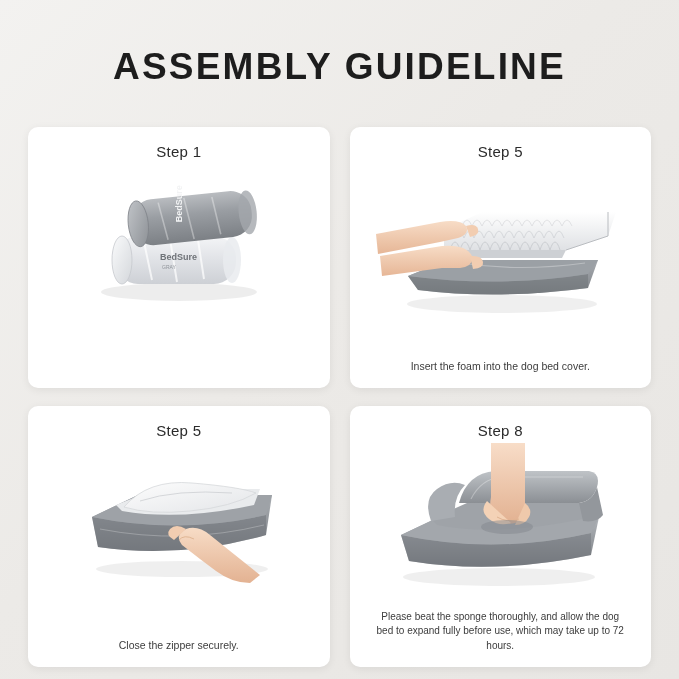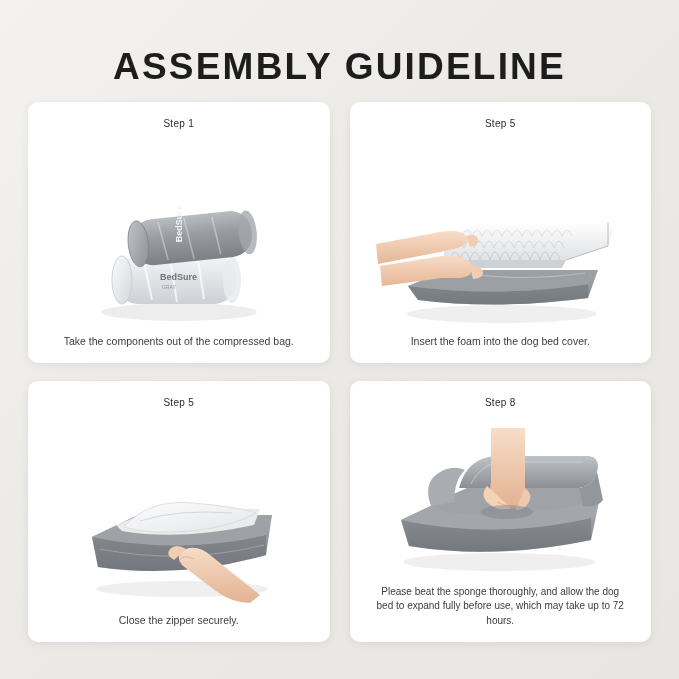--- a/index.html
+++ b/index.html
@@ -19,21 +19,21 @@
     height: 679px;
     box-sizing: border-box;
     padding: 30px 28px 22px 28px;
   }
   .title {
     text-align: center;
     font-size: 37px;
     letter-spacing: 2.2px;
     font-weight: bold;
     color: #1d1d1d;
-    margin: 16px 0 14px 0;
+    margin: 16px 0 39px 0;
     font-family: "Liberation Sans", sans-serif;
   }
   .grid {
     display: grid;
     grid-template-columns: 1fr 1fr;
     grid-template-rows: 1fr 1fr;
     gap: 18px 20px;
     width: 100%;
     height: 540px;
   }
@@ -43,31 +43,31 @@
     box-shadow: 0 2px 8px rgba(0,0,0,0.07);
     position: relative;
     display: flex;
     flex-direction: column;
     align-items: center;
     padding: 16px 14px 12px 14px;
     box-sizing: border-box;
     overflow: hidden;
   }
   .step-label {
-    font-size: 10px;
+    font-size: 15px;
     color: #2b2b2b;
     font-weight: normal;
     margin-bottom: 4px;
     letter-spacing: 0.3px;
   }
   .art {
     flex: 1 1 auto;
     width: 100%;
     display: flex;
-    align-items: flex-end;
+    align-items: flex-start;
     justify-content: center;
     position: relative;
   }
   .caption {
     font-size: 10.5px;
     color: #3c3c3c;
     text-align: center;
     line-height: 1.45;
     padding: 0 12px 2px 12px;
   }
@@ -124,21 +124,20 @@
 
           <g transform="rotate(-6 110 55)">
             <rect x="58" y="32" width="120" height="46" rx="21" fill="url(#rollGray)"></rect>
             <ellipse cx="64" cy="55" rx="10" ry="23" fill="url(#capGray)" stroke="#7f8388" stroke-width="0.8"></ellipse>
             <ellipse cx="174" cy="55" rx="9" ry="22" fill="#a4a8ad" opacity="0.8"></ellipse>
             <path d="M86 36 L92 74 M112 34 L118 76 M140 36 L145 74" stroke="#ffffff" stroke-width="1.6" opacity="0.35" fill="none"></path>
             <text x="108" y="58" font-family="Liberation Sans, sans-serif" font-size="9" font-weight="bold" fill="#f2f3f4" transform="rotate(-84 108 58)">BedSure</text>
           </g>
         </svg>
       </div>
-      <div class="caption">Take the components out of the compressed bag.</div>
     </div>
 
     <div class="card">
       <div class="step-label">Step 5</div>
       <div class="art">
         <svg width="260" height="160" viewBox="0 0 260 160">
           <defs>
             <linearGradient id="bedGray2" x1="0" y1="0" x2="0" y2="1">
               <stop offset="0%" stop-color="#a7abb0"></stop>
               <stop offset="100%" stop-color="#7d8186"></stop>

